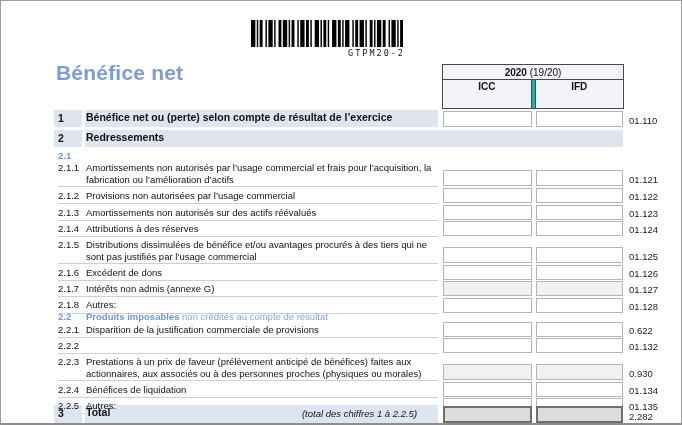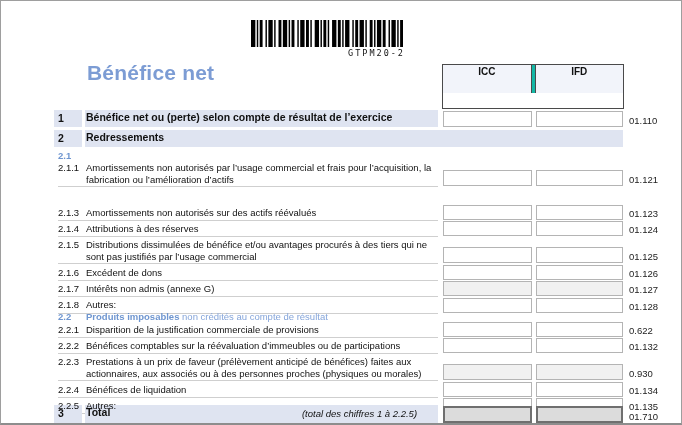--- a/index.html
+++ b/index.html
@@ -18,21 +18,21 @@
   body{background:#e8e8e8;font-family:"Liberation Sans",sans-serif;color:#111;}
   .page{
     position:relative;width:682px;height:425px;background:#fff;
     border:1px solid #9e9e9e;border-bottom:2px solid #8d8d8d;overflow:hidden;
   }
   
   .barcode-wrap{position:absolute;left:248px;top:19px;width:156px;text-align:right;}
   .barcode-wrap svg{display:block;margin:0 auto;}
   .barcode-text{font-family:"DejaVu Sans Mono",monospace;font-size:8.5px;letter-spacing:2px;color:#111;margin-top:1px;}
   
-  .page-title{position:absolute;left:55px;top:60px;font-size:21px;font-weight:bold;color:var(--title-blue);letter-spacing:.2px;margin-left:31px;}
+  .page-title{position:absolute;left:55px;top:60px;font-size:21px;font-weight:bold;color:var(--title-blue);letter-spacing:.2px;}
   
   .yearhdr{position:absolute;left:441px;top:63px;width:182px;height:45px;border:1px solid var(--hdr-border);background:#fff;}
   .yh-top{height:15px;border-bottom:1px solid var(--hdr-border);background:var(--hdr-bg);
           text-align:center;font-size:10px;line-height:15px;}
   .yh-top .yr{font-weight:bold;}
   .yh-cells{display:flex;height:28px;background:#14b8a6;}
   .yh-cell{flex:1;background:var(--hdr-bg);font-size:10px;font-weight:bold;text-align:center;padding-top:1px;}
   .yh-cell.icc{border-right:1px solid var(--hdr-border);}
   .yh-cell.ifd{border-left:1px solid var(--hdr-border);margin-left:3px;}
   
@@ -101,20 +101,24 @@
           <rect x="101" width="1" height="27"></rect>
         <rect x="103" width="2" height="27"></rect>
       </g>
     </svg>
     <div class="barcode-text">GTPM20-2</div>
   </div>
 
   <div class="page-title">Bénéfice net</div>
 
   <div class="yearhdr">
+    <div class="yh-top">
+      <span class="yr">2020</span>
+      <span>(19/20)</span>
+    </div>
     <div class="yh-cells">
       <div class="yh-cell icc">ICC</div>
       <div class="yh-cell ifd">IFD</div>
     </div>
   </div>
 
   <div class="row mainrow" style="top:109px;height:18px">
     <div class="numbg"></div>
     <div class="lblbg"></div>
     <span class="num">1</span>
@@ -137,20 +141,28 @@
 
   <div class="row" style="top:160px;height:26px">
     <span class="num">2.1.1</span>
     <div class="lbl wrap">Amortissements non autorisés par l’usage commercial et frais pour l’acquisition, la fabrication ou l’amélioration d’actifs</div>
     <input class="box icc tall" value="" style="">
     <input class="box ifd tall" value="" style="">
     <span class="code">01.121</span>
     <div class="uline"></div>
   </div>
 
+  <div class="row" style="top:188px;height:15px">
+    <span class="num">2.1.2</span>
+    <div class="lbl">Provisions non autorisées par l’usage commercial</div>
+    <input class="box icc" value="" style="">
+    <input class="box ifd" value="" style="">
+    <span class="code">01.122</span>
+    <div class="uline"></div>
+  </div>
 
   <div class="row" style="top:205px;height:15px">
     <span class="num">2.1.3</span>
     <div class="lbl">Amortissements non autorisés sur des actifs réévalués</div>
     <input class="box icc" value="" style="">
     <input class="box ifd" value="" style="">
     <span class="code">01.123</span>
     <div class="uline"></div>
   </div>
 
@@ -208,21 +220,20 @@
     <span class="num">2.2.1</span>
     <div class="lbl">Disparition de la justification commerciale de provisions</div>
     <input class="box icc" value="" style="">
     <input class="box ifd" value="" style="">
     <span class="code">0.622</span>
     <div class="uline"></div>
   </div>
 
   <div class="row" style="top:338px;height:15px">
     <span class="num">2.2.2</span>
-    <div class="lbl">Bénéfices comptables sur la réévaluation d’immeubles ou de participations</div>
     <input class="box icc" value="" style="">
     <input class="box ifd" value="" style="">
     <span class="code">01.132</span>
     <div class="uline"></div>
   </div>
 
   <div class="row" style="top:354px;height:26px">
     <span class="num">2.2.3</span>
     <div class="lbl wrap">Prestations à un prix de faveur (prélèvement anticipé de bénéfices) faites aux actionnaires, aux associés ou à des personnes proches (physiques ou morales)</div>
     <input class="box icc tall shaded" value="" style="">
@@ -250,16 +261,16 @@
   </div>
 
   <div class="row mainrow" style="top:404px;height:19px">
     <div class="numbg"></div>
     <div class="lblbg"></div>
     <span class="num">3</span>
     <div class="lbl">Total</div>
     <span class="note">(total des chiffres 1 à 2.2.5)</span>
     <input class="box icc totalbox" value="" style="">
     <input class="box ifd totalbox" value="" style="">
-    <span class="code">01.710</span>
+    <span class="code">2.282</span>
   </div>
 
 </div>
 
 </body></html>

